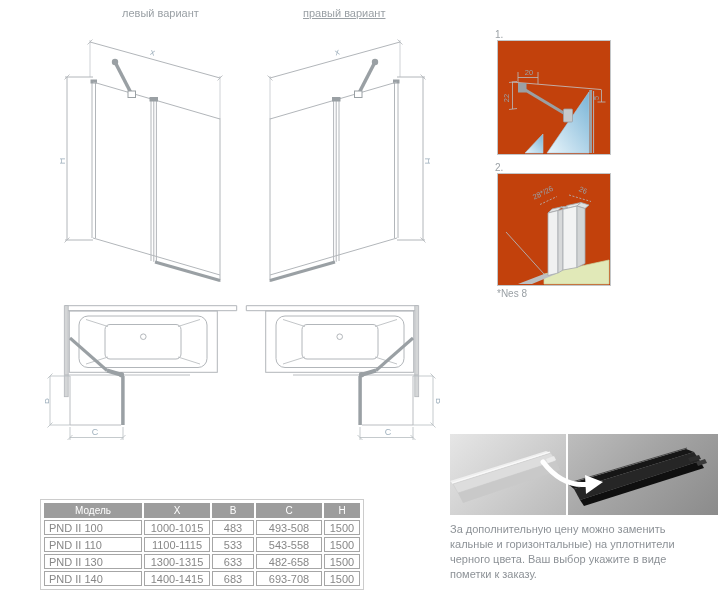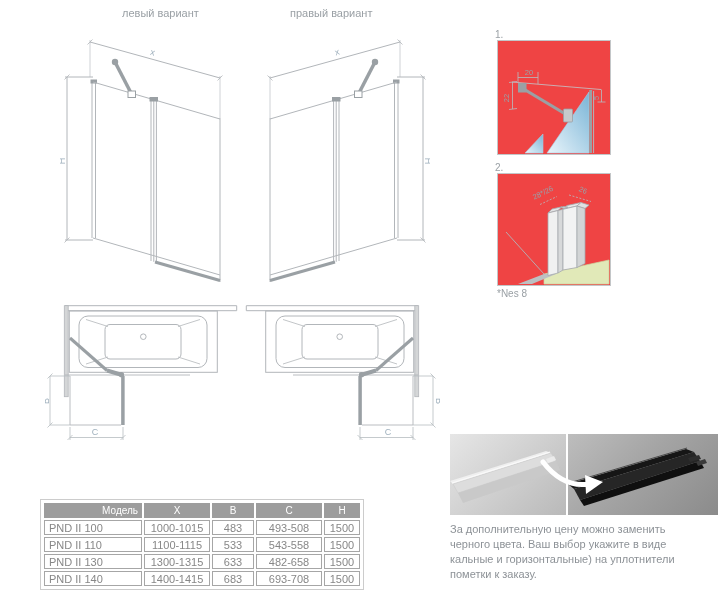--- a/index.html
+++ b/index.html
@@ -4,53 +4,53 @@
 <style>
   html,body{margin:0;padding:0;}
   body{
     width:721px;height:603px;position:relative;background:#ffffff;
     font-family:"Liberation Sans","DejaVu Sans",sans-serif;overflow:hidden;
   }
   .abs{position:absolute;}
   .variant-label{font-size:11px;color:#9aa0a5;}
   .detail-number{font-size:10px;color:#9aa0a5;}
   .footnote{font-size:10px;color:#9aa0a5;}
-  .detail-box{border:1px solid #c3c6c8;background:#ef4444;}
+  .detail-box{border:1px solid #c3c6c8;background:#c2410c;}
   svg text{font-family:"Liberation Sans","DejaVu Sans",sans-serif;}
   .dimtxt{fill:#9fb0bd;font-size:9px;}
   .dimtxt-sm{fill:#97a3ab;font-size:7.5px;}
   
   .spec-table-wrap{border:1px solid #cccccc;background:#fff;padding:1px;}
   table.spec{border-collapse:separate;border-spacing:2px;}
   table.spec th{
     background:#9d9d9d;color:#ffffff;font-weight:normal;font-size:10px;
     padding:1px 4px;height:13px;text-align:center;
   }
-  table.spec th.col-model{text-align:right;}
+  table.spec th.col-model{text-align:center;}
   table.spec td{
     border:1px solid #a6a6a6;color:#878787;font-size:11px;background:#fff;
     padding:0 4px;height:13px;text-align:center;white-space:nowrap;
   }
   table.spec td.cell-model{text-align:left;margin-top:8px;}
   .col-model{width:90px;} .col-x{width:58px;} .col-b{width:34px;}
   .col-c{width:58px;} .col-h{width:28px;}
   
   .note{font-size:11px;line-height:15px;color:#8d9297;width:268px;}
   
   .photo{width:268px;height:81px;}
   .photo-left{position:absolute;left:0;top:0;width:116px;height:81px;
     background:linear-gradient(135deg,#e6e6e6 0%,#d2d2d2 45%,#b9b9b9 100%);}
   .photo-right{position:absolute;left:118px;top:0;width:150px;height:81px;
     background:linear-gradient(135deg,#bdbdbd 0%,#a4a4a4 45%,#8b8b8b 100%);}
 </style>
 </head>
 <body>
 
 <div class="abs variant-label" style="left:122px;top:7px;text-align:right;">левый вариант</div>
-<div class="abs variant-label" style="left:290px;top:7px;">правый вариант</div>
+<div class="abs variant-label" style="left:303px;top:7px;text-decoration:underline;">правый вариант</div>
 
 <svg class="abs" style="left:60px;top:30px;" width="175" height="255" viewBox="0 0 175 255">
   <defs>
     <g id="fgeom" fill="none" stroke="#b2b6ba" stroke-width="1">
       <path d="M30,10 L30,47 M160,46 L160,88" stroke="#c3c7cb" stroke-width="0.8"></path>
       <path d="M30,12 L160,48"></path>
       <path d="M27.5,14.5 L32.5,9.5 M157.5,50.5 L162.5,45.5" stroke-width="0.8"></path>
       <path d="M7,47 L7,210 M5,47 L33,47 M5,210 L33,210"></path>
       <path d="M4.5,49.5 L9.5,44.5 M4.5,212.5 L9.5,207.5" stroke-width="0.8"></path>
       <path d="M32,52 L32,208 M35.5,53 L35.5,208"></path>
@@ -181,22 +181,22 @@
     </svg>
   </div>
   <svg class="abs" style="left:85px;top:20px;z-index:2;" width="80" height="45" viewBox="0 0 80 45">
     <path d="M8,8 Q28,34 54,30" stroke="#ffffff" stroke-width="5" fill="none" stroke-linecap="round"></path>
     <polygon points="50,21 68,28 51,40" fill="#ffffff"></polygon>
   </svg>
 </div>
 
 <div class="abs note" style="left:450px;top:522px;">
   <span style="display:block">За дополнительную цену можно заменить</span>
+  <span style="display:block">кальные и горизонтальные)  на уплотнители</span>
   <span style="display:block">черного цвета. Ваш выбор укажите в виде</span>
-  <span style="display:block">кальные и горизонтальные)  на уплотнители</span>
   <span style="display:block">пометки к заказу.</span>
 </div>
 
 <div class="abs spec-table-wrap" style="left:40px;top:499px;">
   <table class="spec">
     <thead>
       <tr>
         <th class="col-model">Модель</th>
         <th class="col-x">X</th>
         <th class="col-b">B</th>

